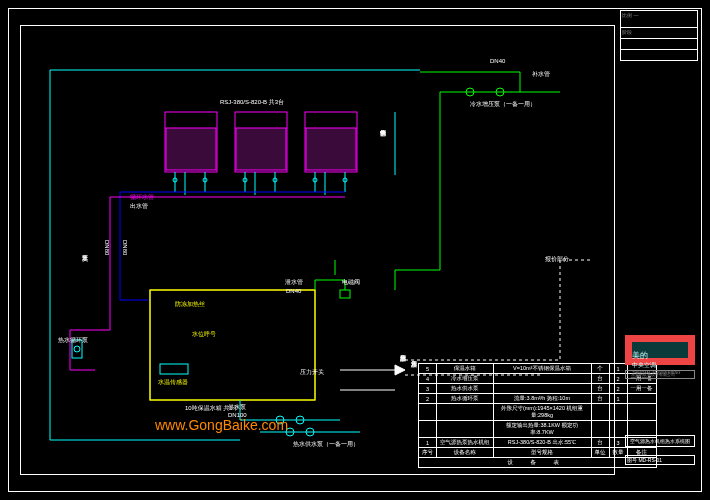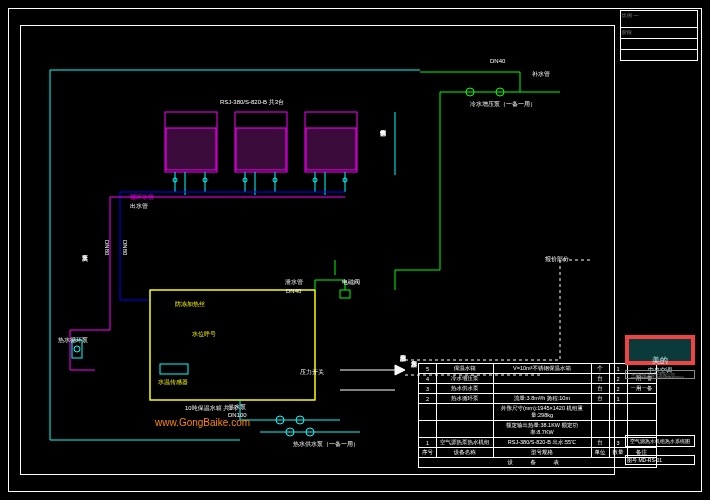--- a/index.html
+++ b/index.html
@@ -3,27 +3,27 @@
 <meta charset="utf-8">
 <style>
 *{margin:0;padding:0;box-sizing:border-box}
 body{background:#000;font-family:"SimSun",sans-serif;overflow:hidden}
 .viewport{width:710px;height:500px;position:relative;background:#000}
 .border-frame{position:absolute;border:1px solid #fff}
 .outer{left:8px;top:8px;right:8px;bottom:8px}
 .inner{left:20px;top:25px;width:595px;height:450px;border:1px solid #fff}
 .title-block{position:absolute;right:12px;top:10px;width:78px;height:475px}
 .tb-row{border:1px solid #fff;color:#888;font-size:5px;padding:1px;margin-bottom:-1px}
-.logo-box{position:absolute;right:15px;top:335px;width:70px;height:30px;background:#0a3a3a;border:4px solid #ef4444;font-size:5px;color:#aaa;text-align:center;padding-top:16px}
+.logo-box{position:absolute;right:15px;top:335px;width:70px;height:30px;background:#0a3a3a;border:7px solid #ef4444;font-size:5px;color:#aaa;text-align:left;padding-top:8px}
 .logo-sub{font-size:4px;color:#888}
 svg{position:absolute}
 .label{position:absolute;color:#fff;font-size:6px;white-space:nowrap}
 .label.yellow{color:#ff0}
 .label.mag{color:#f0f}
-.url{position:absolute;color:#f80;font-size:10px}
+.url{position:absolute;color:#f80;font-size:14px}
 .bom{position:absolute;border-collapse:collapse}
 .bom td{border:1px solid #fff;color:#fff;font-size:5.5px;padding:1px 3px;text-align:center}
 .bom .hdr{font-weight:normal}
 </style>
 </head>
 <body>
 
 <div class="viewport">
   <div class="border-frame outer"></div>
   <div class="border-frame inner"></div>

